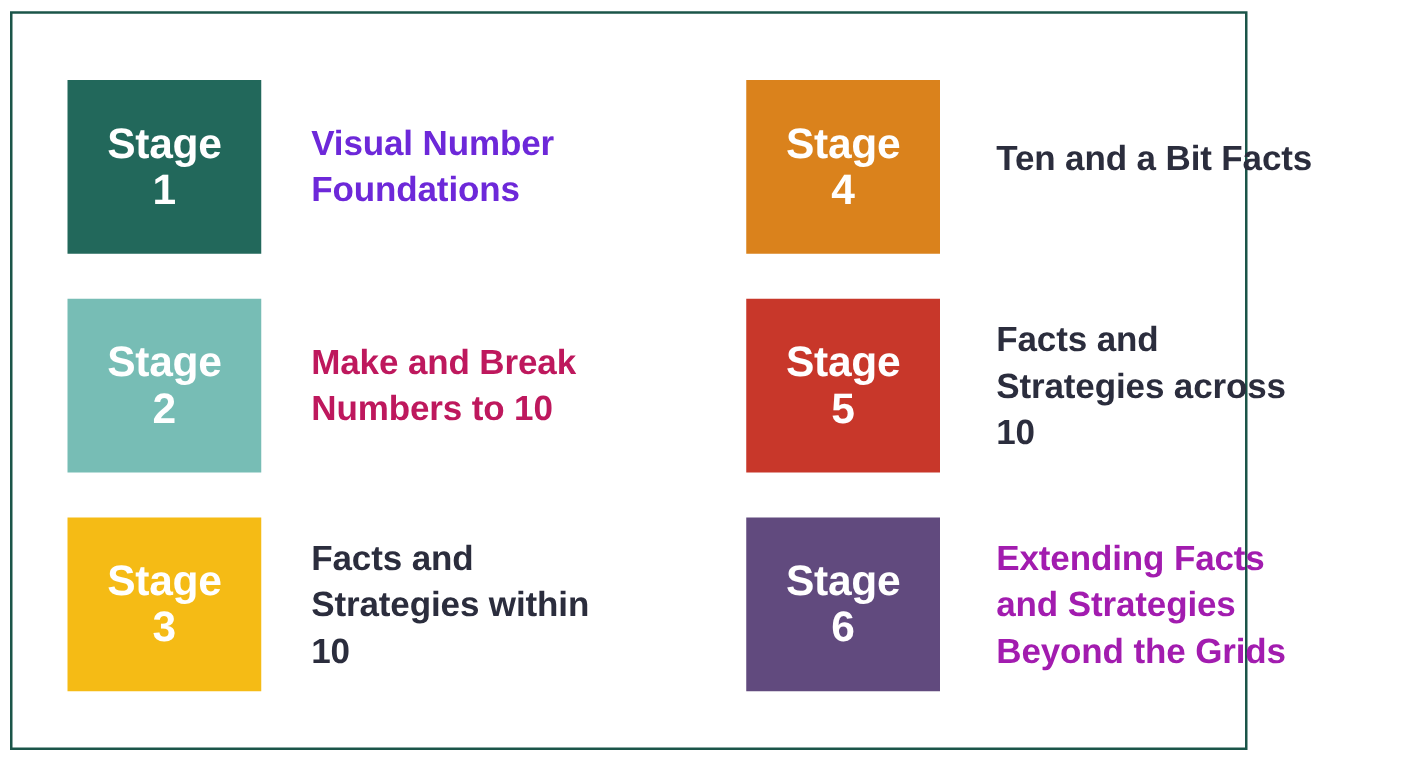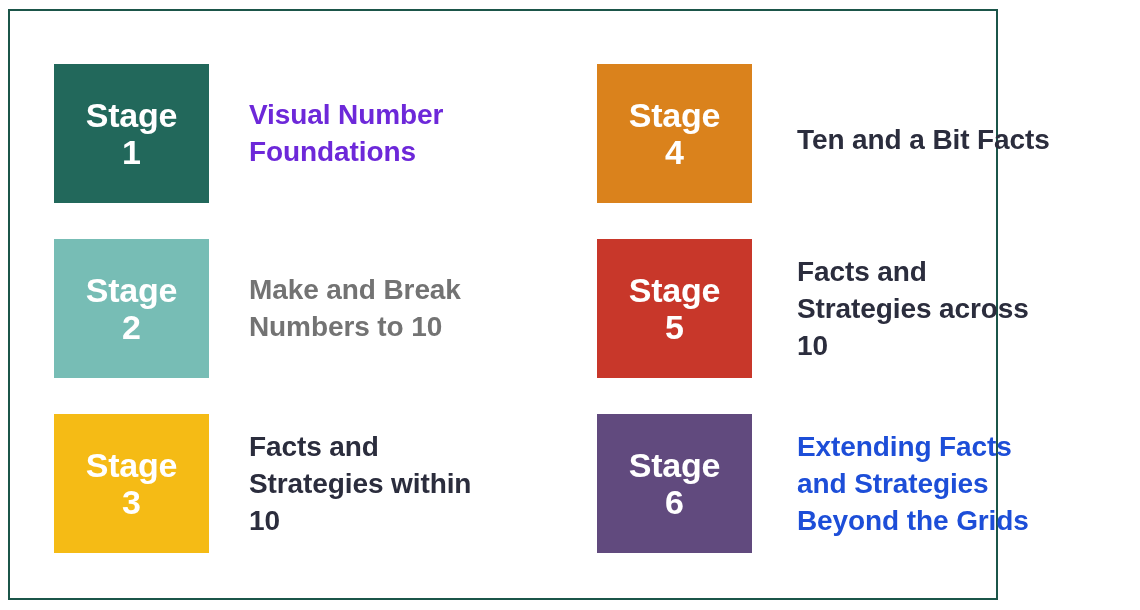--- a/index.html
+++ b/index.html
@@ -77,21 +77,21 @@
     width: 300px;
   }
   .col-right .stage-title {
     margin-left: 45px;
     width: 290px;
   }
 
   
   .t-lines-2 { margin-top: 32px; }
   .t-lines-3 { margin-top: 14px; }
-  .t-lines-1 { margin-top: 57px; }
+  .t-lines-1 { margin-top: 44px; }
 </style>
 </head>
 <body>
 
 <div class="poster" style="border-color: rgb(27, 85, 73); background-color: rgb(255, 255, 255);">
   <div class="grid">
 
     <div class="stage-row col-left">
       <div class="stage-badge" style="background-color: rgb(34, 104, 91); color: rgb(255, 255, 255);">
         <span class="word">Stage</span>
@@ -107,21 +107,21 @@
         <span class="num">4</span>
       </div>
       <div class="stage-title t-lines-1" style="color: rgb(43, 45, 61);">Ten and a Bit Facts</div>
     </div>
 
     <div class="stage-row col-left">
       <div class="stage-badge" style="background-color: rgb(119, 189, 181); color: rgb(255, 255, 255);">
         <span class="word">Stage</span>
         <span class="num">2</span>
       </div>
-      <div class="stage-title t-lines-2" style="color: #737373;">Make and Break
+      <div class="stage-title t-lines-2" style="color: #be185d;">Make and Break
 Numbers to 10</div>
     </div>
 
     <div class="stage-row col-right">
       <div class="stage-badge" style="background-color: rgb(200, 55, 42); color: rgb(255, 255, 255);">
         <span class="word">Stage</span>
         <span class="num">5</span>
       </div>
       <div class="stage-title t-lines-3" style="color: rgb(43, 45, 61);">Facts and
 Strategies across
@@ -136,19 +136,19 @@
       <div class="stage-title t-lines-3" style="color: rgb(43, 45, 61);">Facts and
 Strategies within
 10</div>
     </div>
 
     <div class="stage-row col-right">
       <div class="stage-badge" style="background-color: rgb(97, 74, 126); color: rgb(255, 255, 255);">
         <span class="word">Stage</span>
         <span class="num">6</span>
       </div>
-      <div class="stage-title t-lines-3" style="color: #1d4ed8;">Extending Facts
+      <div class="stage-title t-lines-3" style="color: #a21caf;">Extending Facts
 and Strategies
 Beyond the Grids</div>
     </div>
 
   </div>
 </div>
 
 </body></html>

